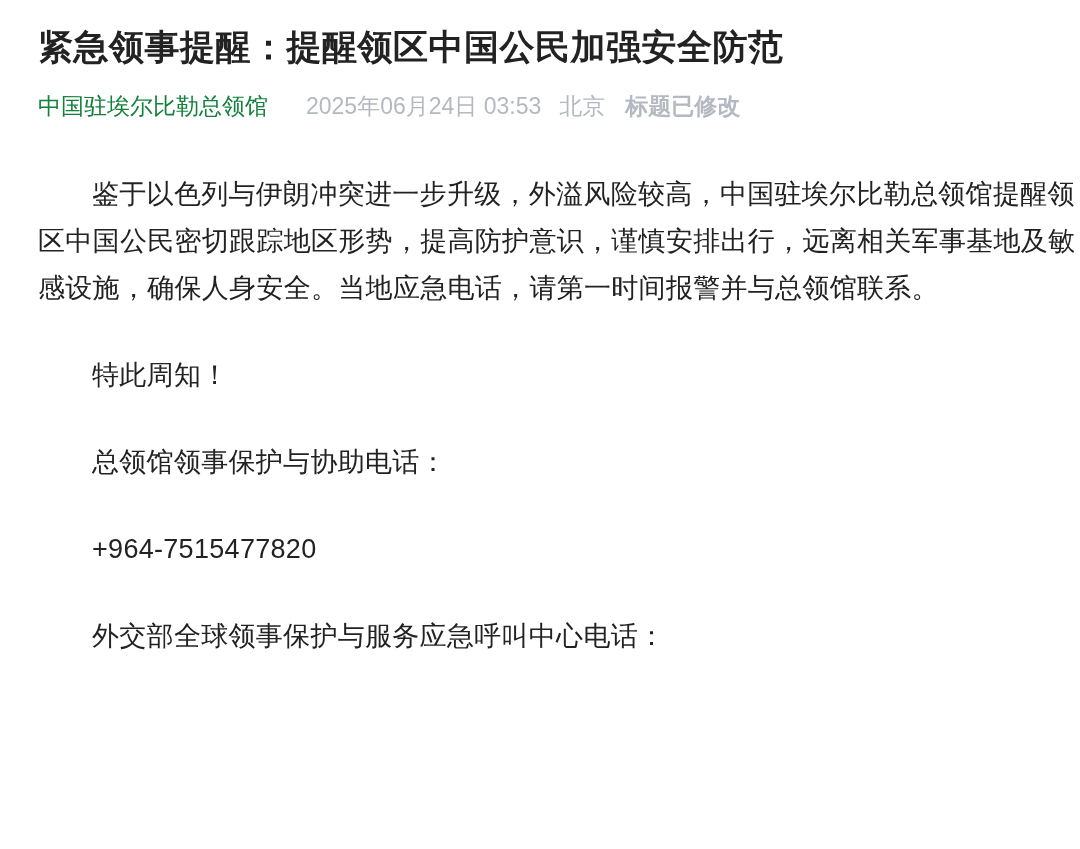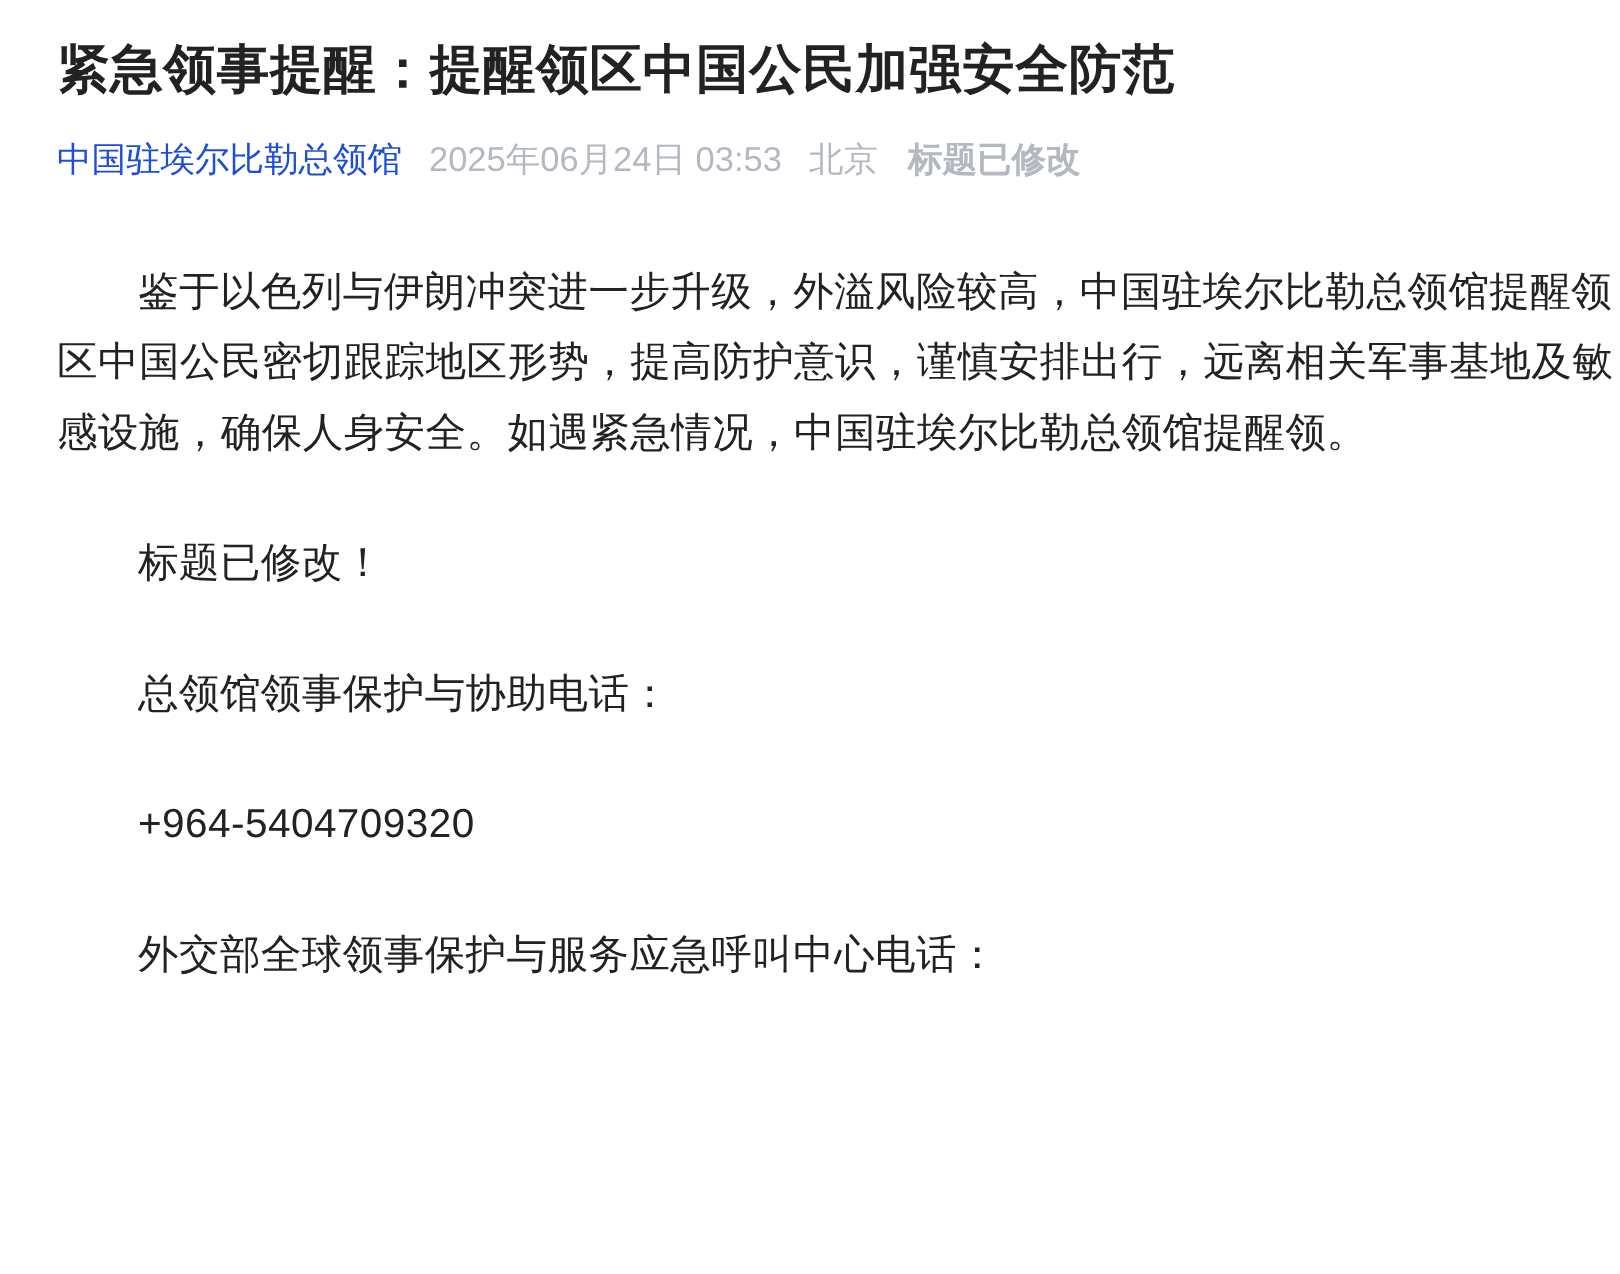--- a/index.html
+++ b/index.html
@@ -31,24 +31,24 @@
     margin-top: 20px;
     display: flex;
     align-items: baseline;
     column-gap: 18px;
     font-size: 23px;
     line-height: 30px;
     color: #b4b8c0;
     font-weight: 400;
   }
   .meta .source {
-    color: #1d4ed8;
+    color: #15803d;
     text-decoration: none;
     cursor: pointer;
-    margin-right: 0;
+    margin-right: 20px;
   }
   .meta .note { margin-left: 2px; font-weight: bold; }
   .body {
     margin-top: 50px;
   }
   .para {
     margin: 0 0 40px 0;
     max-width: 1042px;
     font-size: 27px;
     line-height: 47px;
@@ -68,20 +68,20 @@
   <div class="meta">
     <a class="source">中国驻埃尔比勒总领馆</a>
     <span class="datetime">2025年06月24日 03:53</span>
     <span class="location">北京</span>
     <span class="note">标题已修改</span>
   </div>
 
   <div class="body">
     <p class="para">鉴于以色列与伊朗冲突进一步升级，外溢风险较高，中国驻埃尔比勒总领馆提醒领
 区中国公民密切跟踪地区形势，提高防护意识，谨慎安排出行，远离相关军事基地及敏
-感设施，确保人身安全。如遇紧急情况，中国驻埃尔比勒总领馆提醒领。</p>
-    <p class="para">标题已修改！</p>
+感设施，确保人身安全。当地应急电话，请第一时间报警并与总领馆联系。</p>
+    <p class="para">特此周知！</p>
     <p class="para">总领馆领事保护与协助电话：</p>
-    <p class="para">+964-5404709320</p>
+    <p class="para">+964-7515477820</p>
     <p class="para">外交部全球领事保护与服务应急呼叫中心电话：</p>
   </div>
 
 </div>
 
 </body></html>

